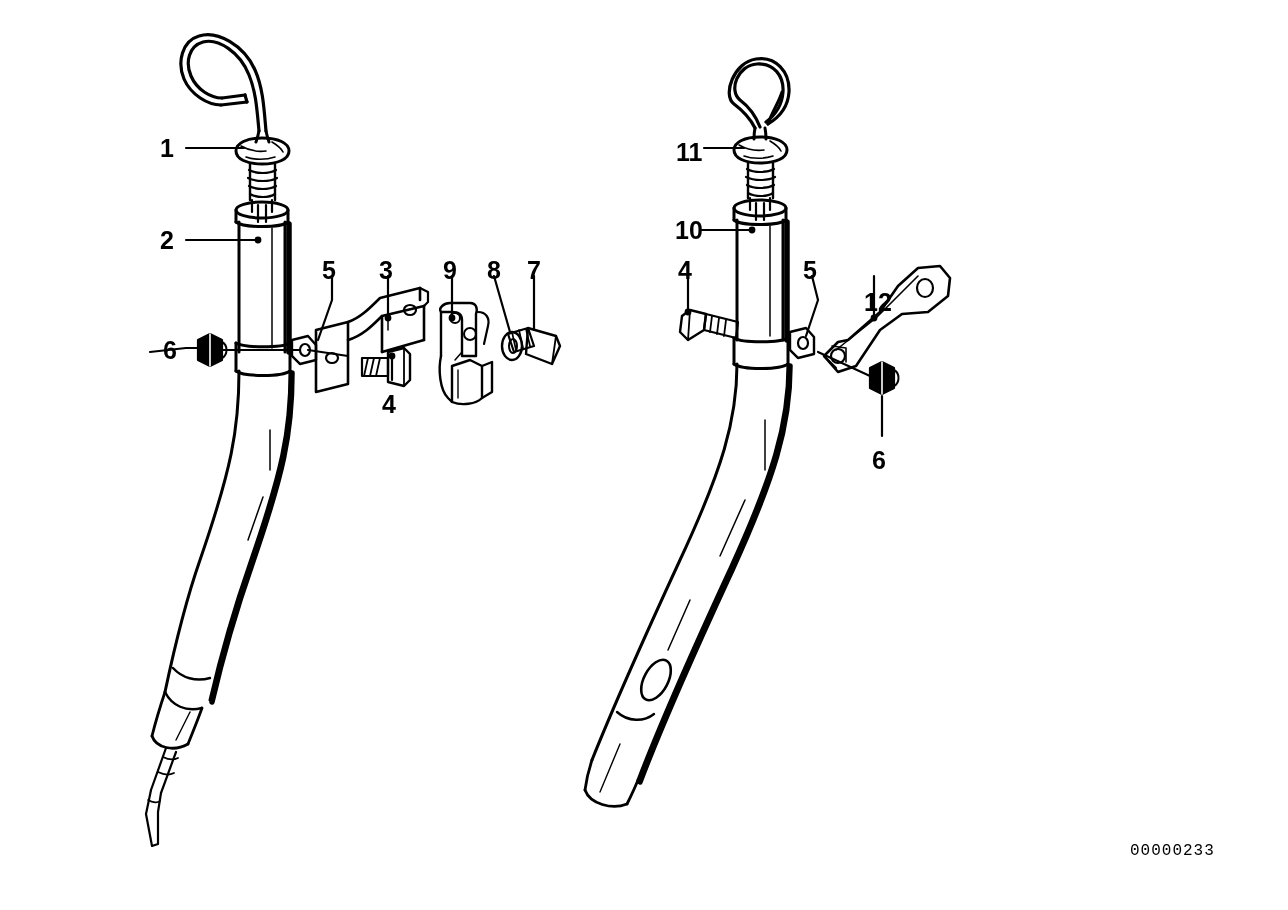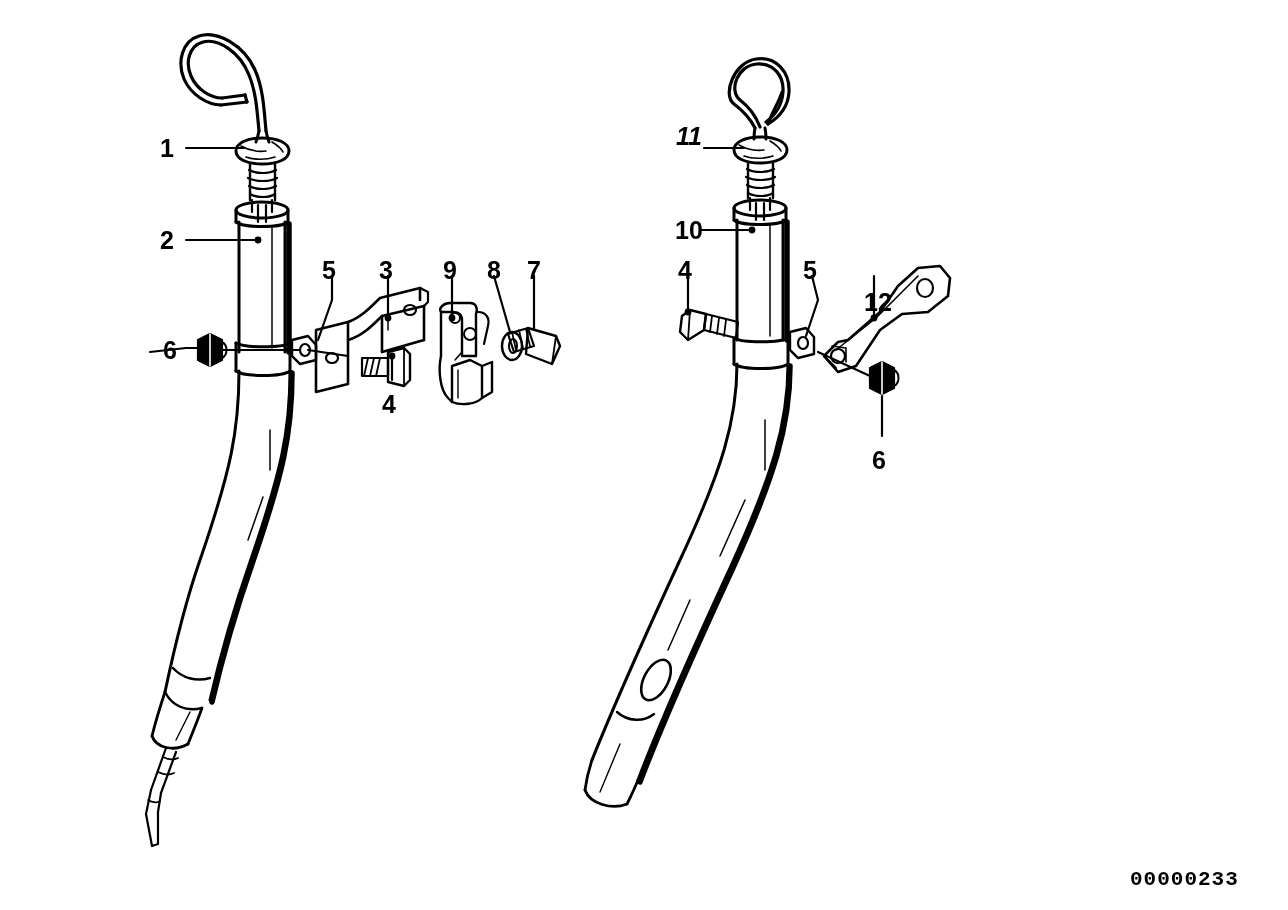--- a/index.html
+++ b/index.html
@@ -4,23 +4,23 @@
 <title>Parts Diagram</title>
 <style>
   html,body{margin:0;padding:0;background:#ffffff;}
   body{width:1288px;height:910px;overflow:hidden;
        font-family:"Liberation Sans",sans-serif;color:#000;}
   #stage{position:relative;width:1288px;height:910px;background:#fff;}
   #art{position:absolute;left:0;top:0;width:1288px;height:910px;}
   .callout{position:absolute;font-family:"Liberation Sans",sans-serif;
            font-weight:bold;font-size:25px;line-height:1;color:#000;
            letter-spacing:0px;white-space:nowrap;}
-  #diagram-id{position:absolute;left:1130px;top:868px;
+  #diagram-id{position:absolute;left:1130px;top:842px;
               font-family:"Liberation Mono","DejaVu Sans Mono",monospace;
-              font-weight:bold;font-size:21px;letter-spacing:1px;color:#000;}
+              font-weight:normal;font-size:16px;letter-spacing:1px;color:#000;}
 </style>
 </head>
 <body>
 
 <div id="stage">
 
   <svg id="art" viewBox="0 0 1288 910" xmlns="http://www.w3.org/2000/svg">
     <rect x="0" y="0" width="1288" height="910" fill="#ffffff"></rect>
 
     <g fill="none" stroke="#000" stroke-width="2.6" stroke-linecap="round" stroke-linejoin="round">
@@ -298,21 +298,21 @@
 
   <div class="callout" style="left:160px;top:136px;">1</div>
   <div class="callout" style="left:160px;top:228px;">2</div>
   <div class="callout" style="left:322px;top:258px;">5</div>
   <div class="callout" style="left:379px;top:258px;">3</div>
   <div class="callout" style="left:443px;top:258px;">9</div>
   <div class="callout" style="left:487px;top:258px;">8</div>
   <div class="callout" style="left:527px;top:258px;">7</div>
   <div class="callout" style="left:163px;top:338px;">6</div>
   <div class="callout" style="left:382px;top:392px;">4</div>
-  <div class="callout" style="left:676px;top:124px;font-style:italic;">11</div>
+  <div class="callout" style="left:676px;top:140px;">11</div>
   <div class="callout" style="left:675px;top:218px;text-align:center;">10</div>
   <div class="callout" style="left:678px;top:258px;">4</div>
   <div class="callout" style="left:803px;top:258px;">5</div>
   <div class="callout" style="left:864px;top:258px;margin-top:32px;">12</div>
   <div class="callout" style="left:872px;top:448px;">6</div>
 
   <div id="diagram-id">00000233</div>
 </div>
 
 </body></html>

